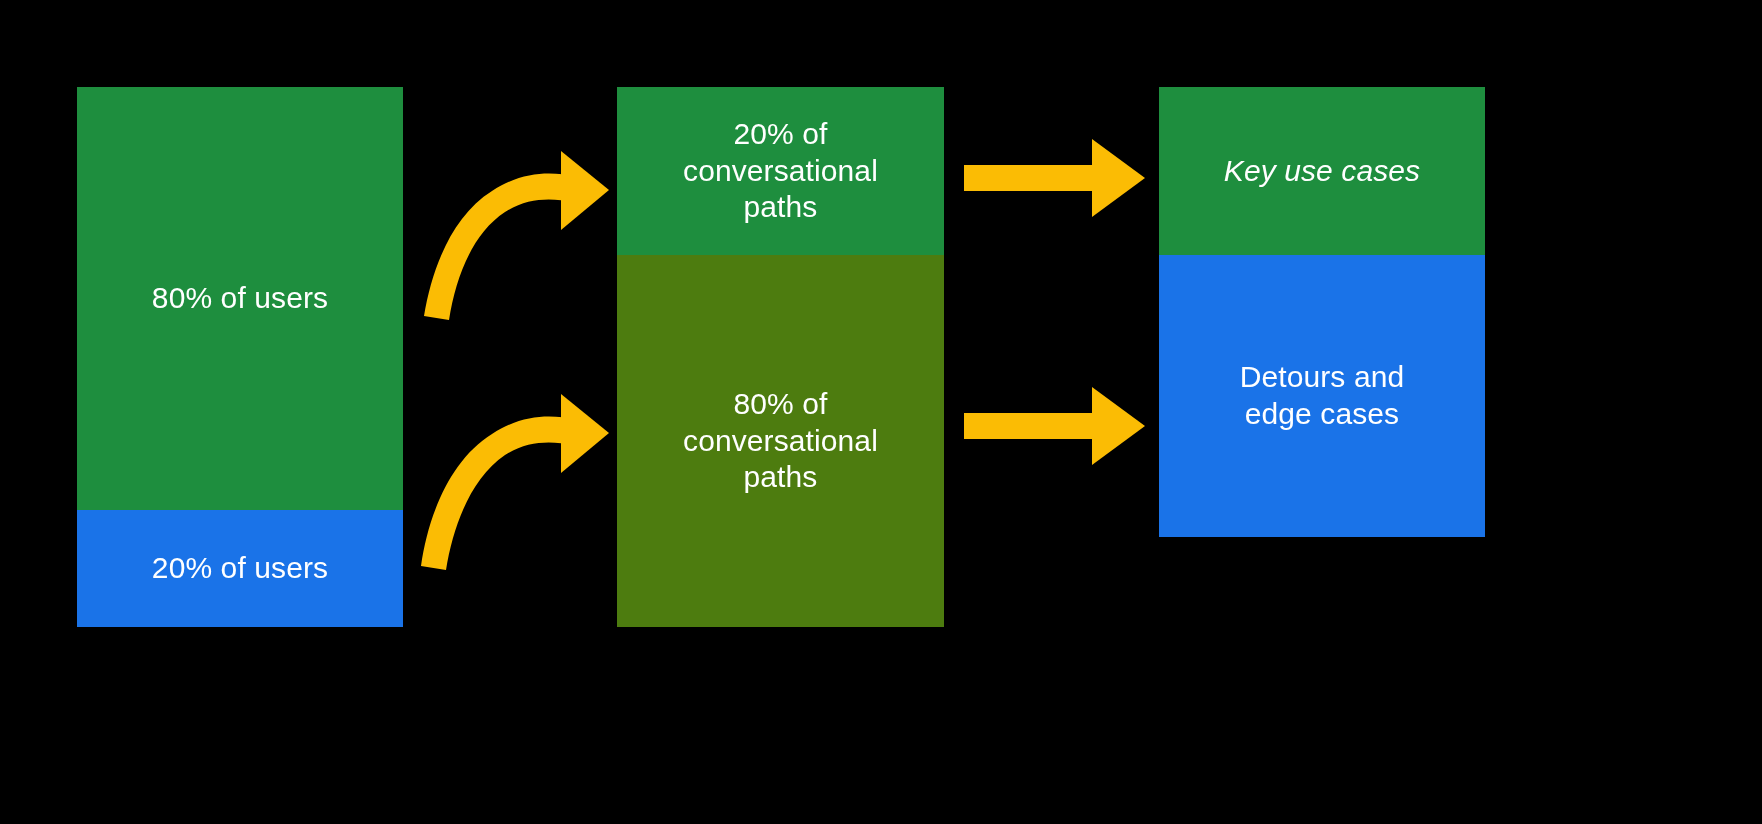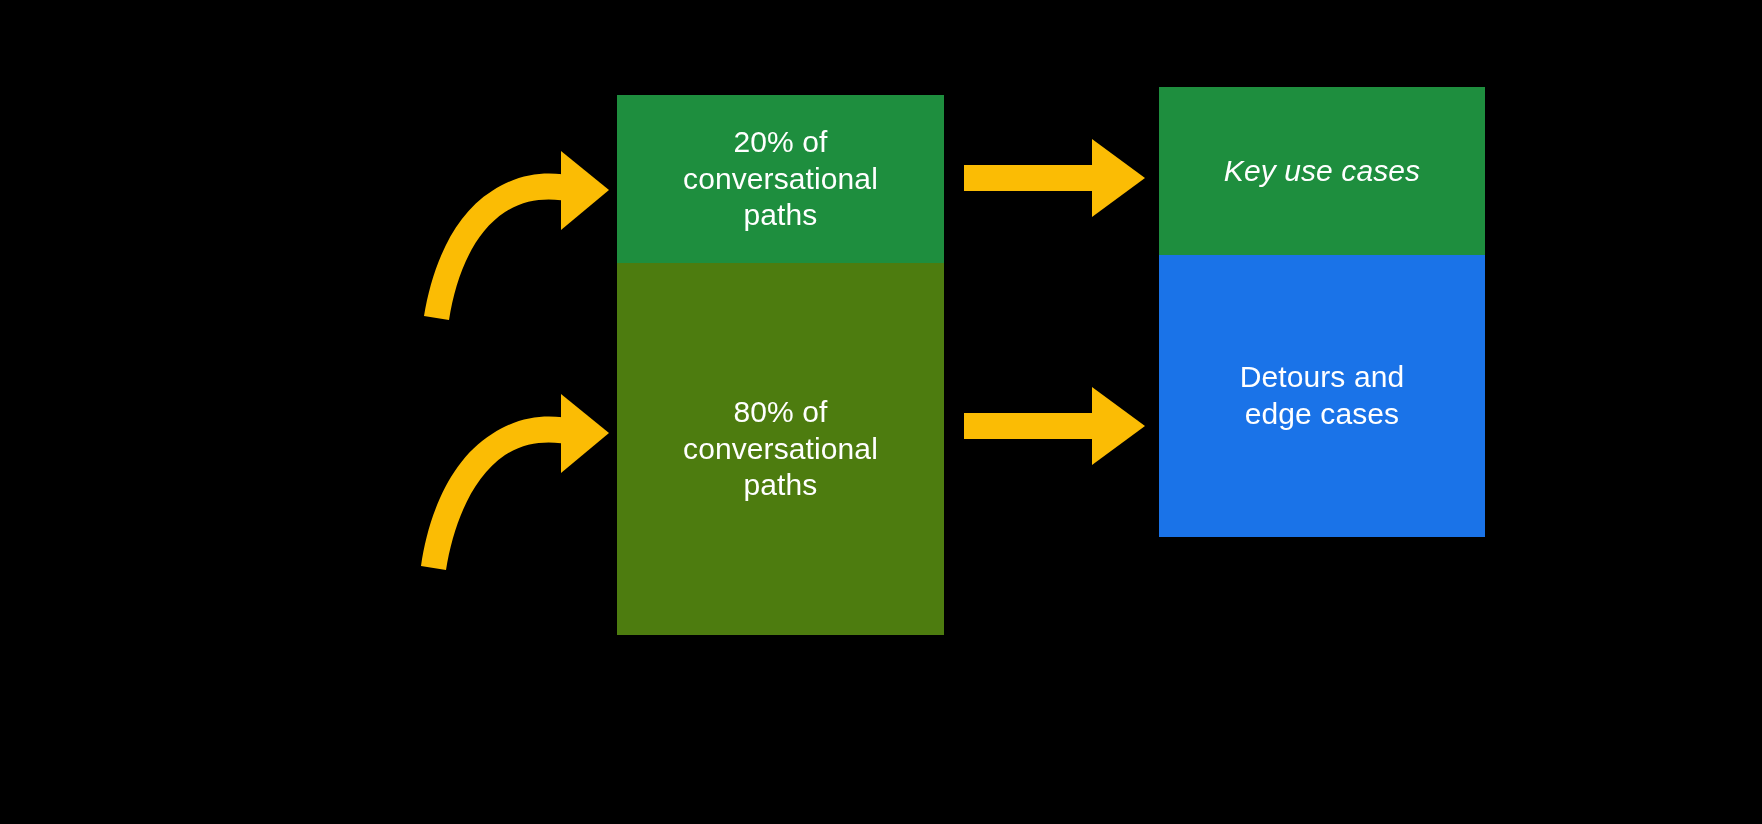--- a/index.html
+++ b/index.html
@@ -47,21 +47,21 @@
     white-space: pre-line;
   }
 
   
   #col-users        { left: 77px;  top: 87px;  width: 326px; height: 540px; }
   #col-users .green { height: 423px; background: #1E8E3E; }
   #col-users .blue  { height: 117px; background: #1A73E8; }
   #col-users .seg-label { font-size: 30px; }
 
   
-  #col-paths        { left: 617px; top: 87px; width: 327px; height: 540px; margin-top: 8px; }
+  #col-paths        { left: 617px; top: 87px; width: 327px; height: 540px; }
   #col-paths .green { height: 168px; background: #1E8E3E; }
   #col-paths .blue  { height: 372px; background: #4d7c0f; }
   #col-paths .seg-label { font-size: 30px; }
 
   
   #col-outcomes        { left: 1159px; top: 87px; width: 326px; height: 546px; }
   #col-outcomes .green { height: 168px; background: #1E8E3E; font-style: italic; }
   #col-outcomes .blue  { height: 282px; background: #1A73E8; }
   #col-outcomes .seg-label { font-size: 30px; }
 
@@ -72,20 +72,28 @@
     width: 1762px;
     height: 824px;
     pointer-events: none;
   }
 </style>
 </head>
 <body>
 
 <div id="stage">
 
+  <div class="column" id="col-users">
+    <div class="seg green">
+      <span class="seg-label">80% of users</span>
+    </div>
+    <div class="seg blue">
+      <span class="seg-label">20% of users</span>
+    </div>
+  </div>
 
   <div class="column" id="col-paths">
     <div class="seg green">
       <span class="seg-label">20% of
 conversational
 paths</span>
     </div>
     <div class="seg blue">
       <span class="seg-label">80% of
 conversational

